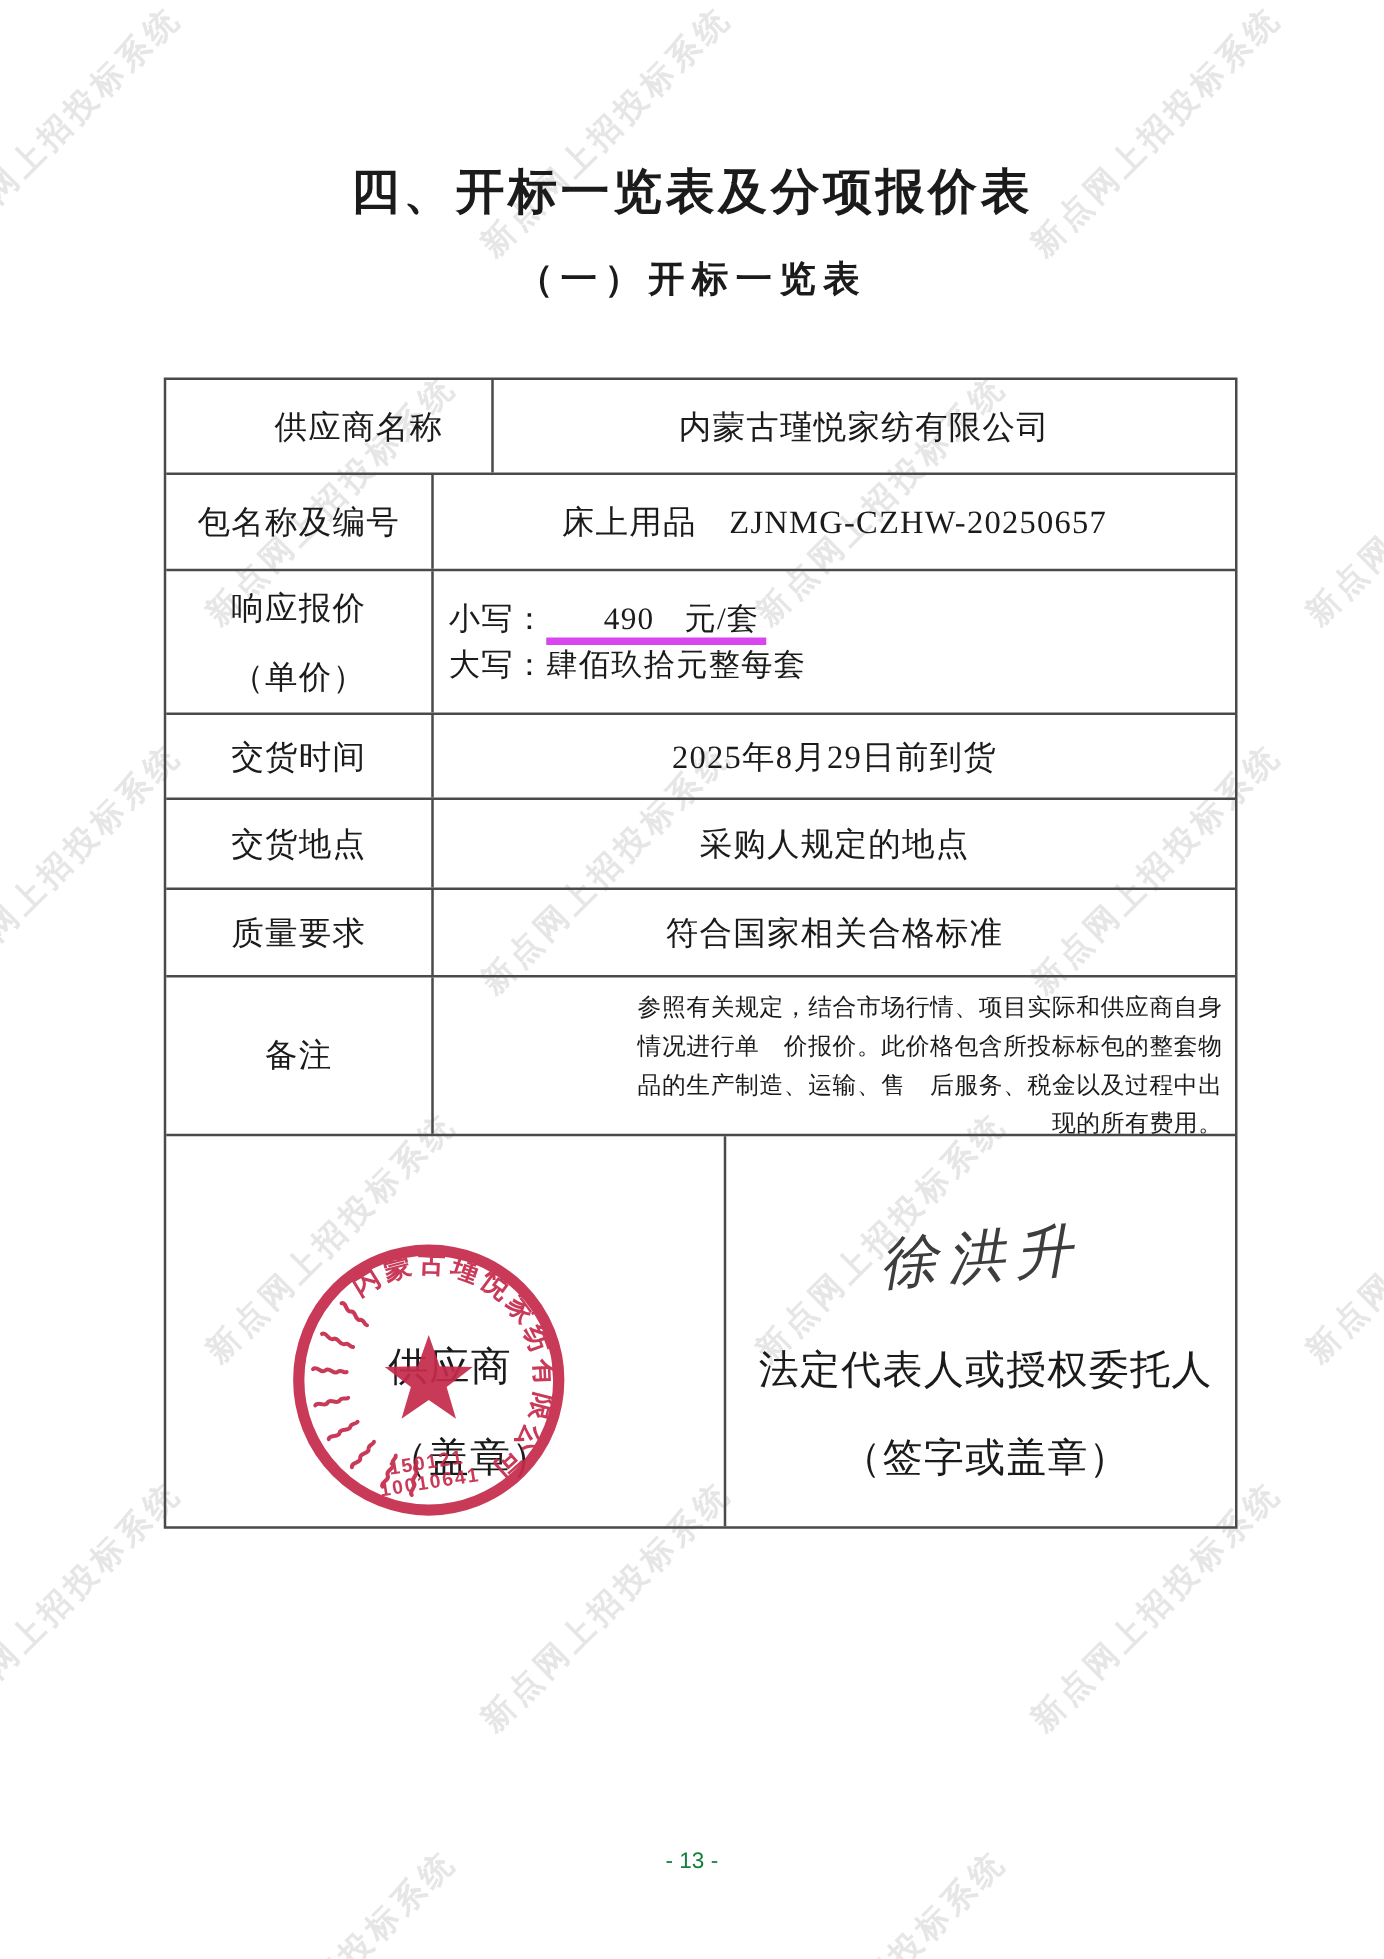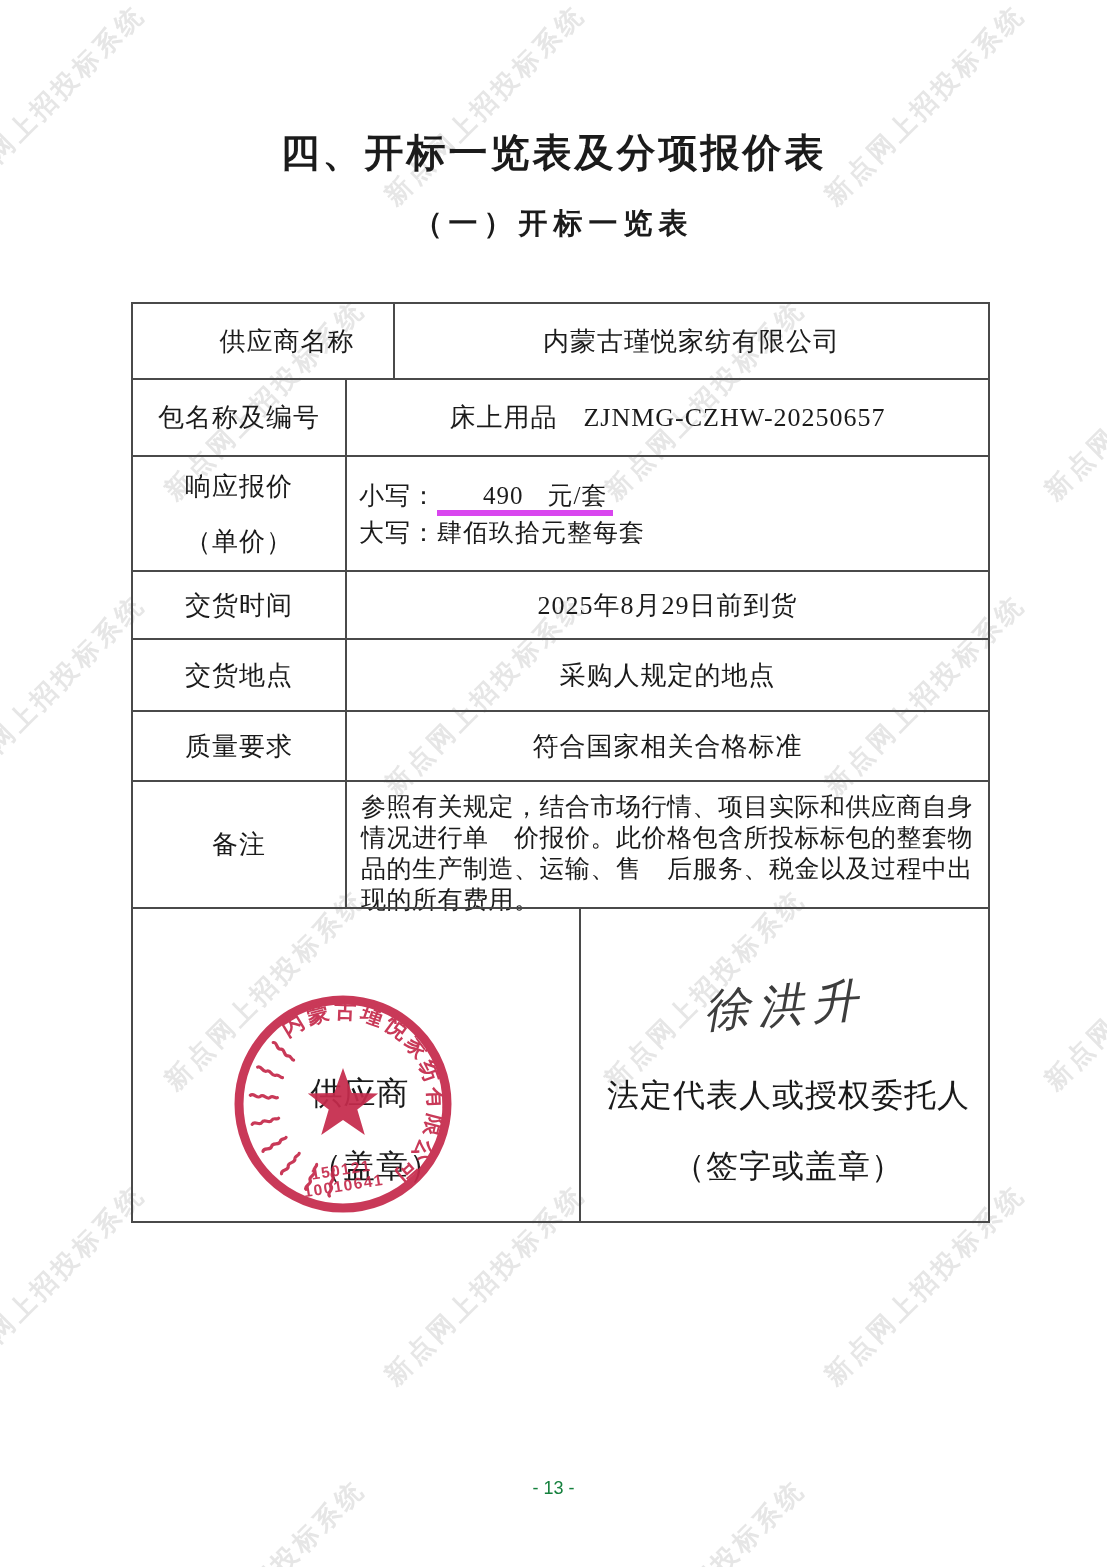--- a/index.html
+++ b/index.html
@@ -48,22 +48,22 @@
     flex:1;display:flex;align-items:center;justify-content:center;
     font-size:26px;letter-spacing:1px;text-align:center;
   }
   .val.left{flex-direction:column;align-items:flex-start;justify-content:center;padding-left:12px;box-sizing:border-box;}
   .price-line{font-size:25px;line-height:37px;white-space:nowrap;}
   .u{border-bottom:6px solid #d946ef;padding:0 6px 1px 46px;}
   .u-gap{display:inline-block;width:24px;}
   .pkg-gap{display:inline-block;width:26px;}
   .lbl-gap{height:20px;}
   .remark-cell{
-    flex:1;font-size:25px;line-height:31px;letter-spacing:0.5px;
-    padding:9px 10px 0 14px;box-sizing:border-box;text-align:left;
+    flex:1;font-size:19px;line-height:31px;letter-spacing:0.5px;
+    padding:9px 10px 0 14px;box-sizing:border-box;text-align:right;
   }
   
   .sign-left{
     width:448px;flex:none;border-right:2px solid #4a4a4a;box-sizing:border-box;
     position:relative;
   }
   .sign-right{flex:1;position:relative;}
   .sign-text{
     position:absolute;left:4px;width:100%;text-align:center;
     font-size:32px;letter-spacing:1px;

